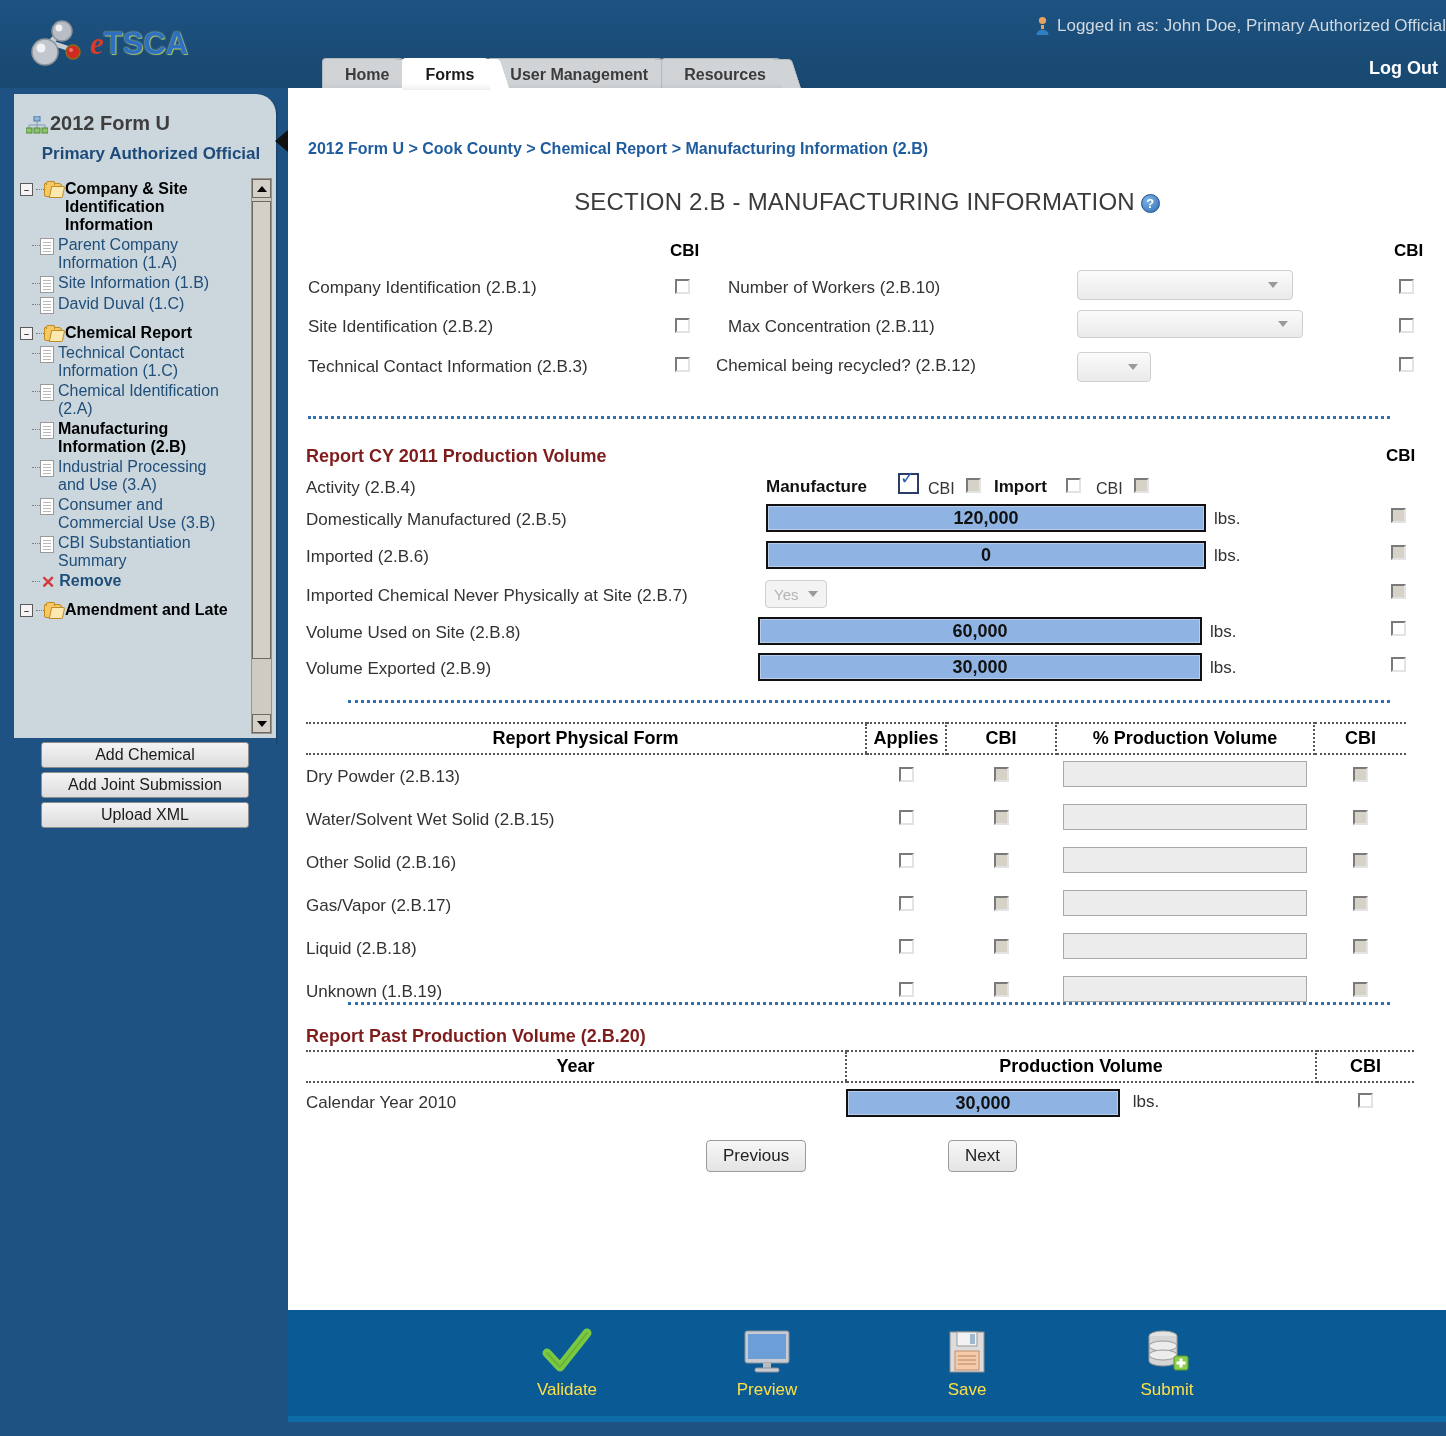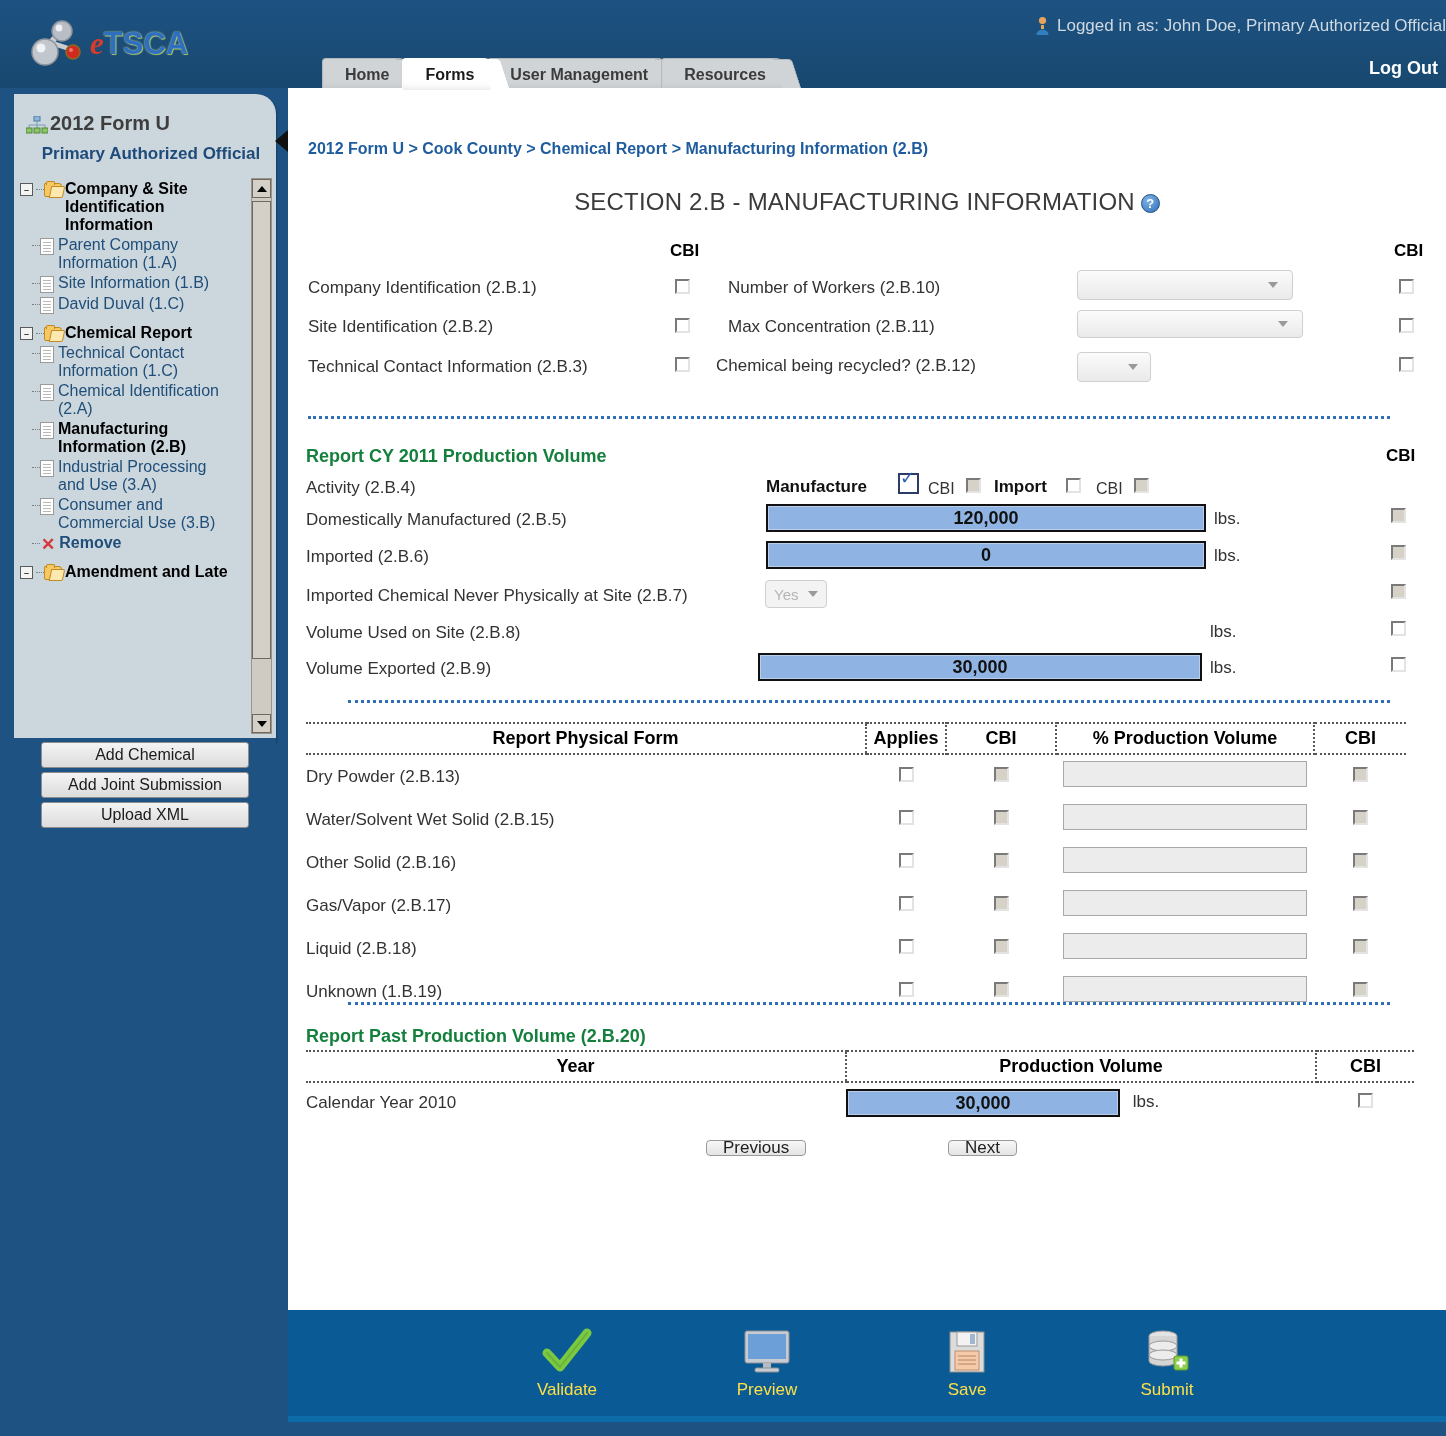--- a/index.html
+++ b/index.html
@@ -173,39 +173,39 @@
   .blueinput {
     position:absolute; background:#8fb4e3; border:2px solid #111;
     display:flex; align-items:center; justify-content:center;
     font-size:18px; font-weight:bold; color:#111;
     box-shadow:inset 0 0 0 1px #b9cdeb;
   }
   .unit { position:absolute; font-size:17px; color:#333; }
 
   .dotrule { position:absolute; border-top:3px dotted #2f6fb5; height:0; }
 
-  .sect-head { position:absolute; font-size:18px; font-weight:bold; color:#15803d; }
+  .sect-head { position:absolute; font-size:18px; font-weight:bold; color:#7f1d1d; }
 
   
   .tbl { position:absolute; border-collapse:collapse; }
   .tbl th {
     border:2px dotted #555; border-left:none;border-right:none;
     font-size:18px; font-weight:bold; color:#000; padding:4px 0; text-align:center;
   }
   .tbl td { font-size:17px; color:#333; padding:6px 0; }
   .vsep { border-left:2px dotted #555 !important; }
   .vsep-r { border-right:2px dotted #555 !important; }
   .pctinput {
     width:244px;height:26px;background:#ececec;border:1px solid #a9a9a9;
     display:inline-block;
   }
   .cellcenter { text-align:center; }
 
   .navbtn {
-    position:absolute; height:16px; padding:0 16px;
+    position:absolute; height:32px; padding:0 16px;
     background:linear-gradient(to bottom,#f7f7f7,#e4e4e4);
     border:1px solid #9a9a9a; border-radius:4px;
     font-size:17px; color:#222; display:flex;align-items:center;justify-content:center;
     font-family:"Liberation Sans",sans-serif; cursor:pointer;
   }
 
   
   #footer {
     position:absolute; left:288px; top:1310px; width:1158px; height:112px;
     background:#0a5a95;
@@ -347,20 +347,25 @@
           <div class="doc"></div>
           <div class="tleaf-label" style="width:172px;">Industrial Processing and Use (3.A)</div>
         </div>
 
         <div class="tnode-row indent1">
           <div class="dots-h"></div>
           <div class="doc"></div>
           <div class="tleaf-label" style="width:172px;">Consumer and Commercial Use (3.B)</div>
         </div>
 
+        <div class="tnode-row indent1">
+          <div class="dots-h"></div>
+          <div class="doc"></div>
+          <div class="tleaf-label" style="width:172px;">CBI Substantiation Summary</div>
+        </div>
 
         <div class="tnode-row indent1">
           <div class="dots-h"></div>
           <div class="x-icon">✕</div>
           <div class="tleaf-label" style="width:166px;font-weight:bold;">Remove</div>
         </div>
 
         <div class="tnode-row" style="margin-top:6px;">
           <div class="expander">–</div>
           <div class="dots-h"></div>
@@ -458,20 +463,21 @@
   <div class="chk disabled" style="left:1103px; top:457px;"></div>
 
   <div class="flabel" style="left:18px; top:498px;">Imported Chemical Never Physically at Site (2.B.7)</div>
   <div class="sel" style="left:477px; top:492px; width:62px; height:28px; background:#f3f3f3;">
     <span class="seltext" style="left:8px;">Yes</span>
     <span class="caret" style="right:8px;"></span>
   </div>
   <div class="chk disabled" style="left:1103px; top:496px;"></div>
 
   <div class="flabel" style="left:18px; top:535px;">Volume Used on Site (2.B.8)</div>
+  <div class="blueinput" style="left:470px; top:529px; width:444px; height:28px;">60,000</div>
   <div class="unit" style="left:922px; top:534px;">lbs.</div>
   <div class="chk" style="left:1103px; top:533px;"></div>
 
   <div class="flabel" style="left:18px; top:571px;">Volume Exported (2.B.9)</div>
   <div class="blueinput" style="left:470px; top:565px; width:444px; height:28px;">30,000</div>
   <div class="unit" style="left:922px; top:570px;">lbs.</div>
   <div class="chk" style="left:1103px; top:569px;"></div>
 
   <div class="dotrule" style="left:60px; top:612px; width:1042px;"></div>
 

